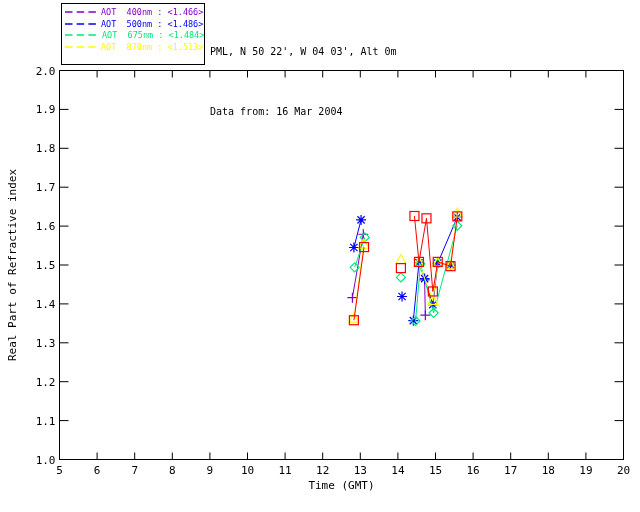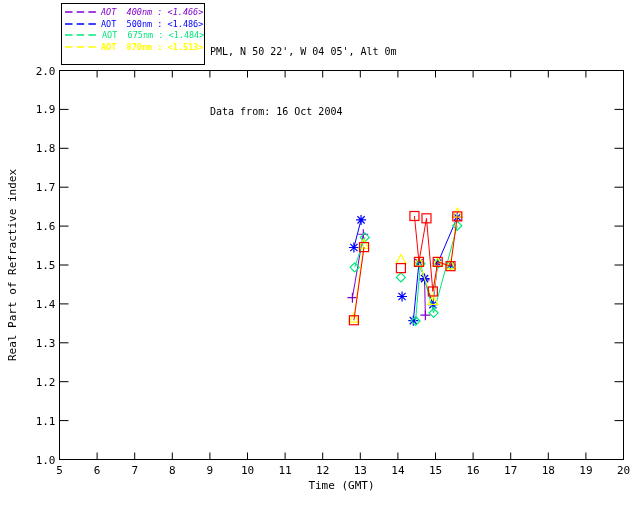--- a/index.html
+++ b/index.html
@@ -165,38 +165,38 @@
         <rect x="433.25600000000003" y="257.38800000000003" width="9" height="9"></rect>
         <rect x="446.04" y="261.6669999999999" width="9" height="9"></rect>
         <rect x="452.808" y="211.875" width="9" height="9"></rect>
       </g>
     </svg>
   <div class="legend" id="legend">
       <div class="lrow">
         <svg width="31" height="6">
           <line x1="0" y1="3" x2="31" y2="3" stroke="#8000CD" stroke-width="1.5" stroke-dasharray="7.5,4.2"></line>
         </svg>
-        <span style="color: rgb(128, 0, 205); font-style: italic;">AOT  400nm : &lt;1.466&gt;</span>
+        <span style="color: rgb(128, 0, 205);">AOT  400nm : &lt;1.466&gt;</span>
       </div>
       <div class="lrow">
         <svg width="31" height="6">
           <line x1="0" y1="3" x2="31" y2="3" stroke="#0000FF" stroke-width="1.5" stroke-dasharray="7.5,4.2"></line>
         </svg>
         <span style="color: rgb(0, 0, 255);">AOT  500nm : &lt;1.486&gt;</span>
       </div>
       <div class="lrow">
         <svg width="31" height="6">
           <line x1="0" y1="3" x2="31" y2="3" stroke="#00E87C" stroke-width="1.5" stroke-dasharray="7.5,4.2"></line>
         </svg>
         <span style="color: rgb(0, 232, 124); margin-left: 6px;">AOT  675nm : &lt;1.484&gt;</span>
       </div>
       <div class="lrow">
         <svg width="31" height="6">
           <line x1="0" y1="3" x2="31" y2="3" stroke="#FFFF00" stroke-width="1.5" stroke-dasharray="7.5,4.2"></line>
         </svg>
-        <span style="color: rgb(255, 255, 0); font-weight: bold;">AOT  870nm : &lt;1.513&gt;</span>
+        <span style="color: rgb(255, 255, 0);">AOT  870nm : &lt;1.513&gt;</span>
       </div>
     </div>
   <div class="header">
-    <div>PML, N 50 22', W 04 05', Alt 0m</div>
-    <div>Data from: 16 Oct 2004</div>
+    <div>PML, N 50 22', W 04 03', Alt 0m</div>
+    <div>Data from: 16 Mar 2004</div>
   </div>
 </div>
 
 </body></html>

